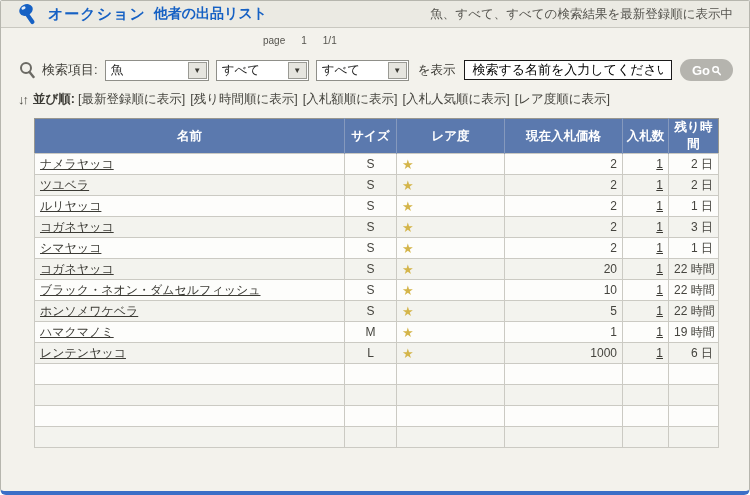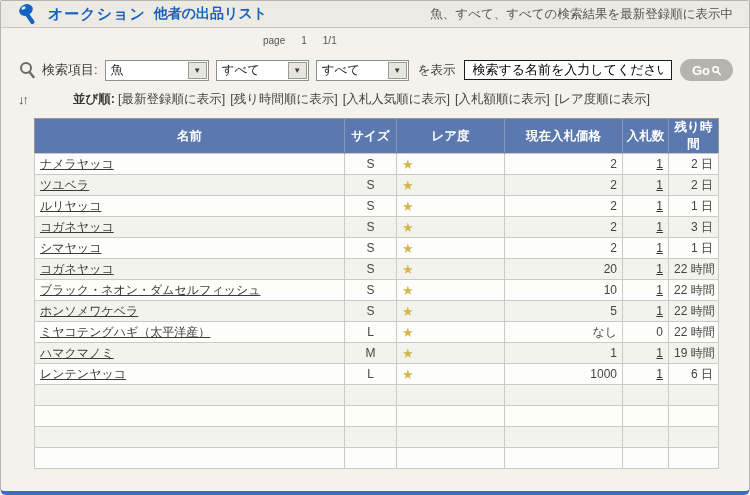--- a/index.html
+++ b/index.html
@@ -90,21 +90,21 @@
 
   
   .sortrow {
     display: flex;
     align-items: center;
     margin: 9px 0 0 17px;
     height: 17px;
     font-size: 12.5px;
   }
   .updown { font-weight: bold; color: #45443e; font-size: 13px; letter-spacing: -2px; margin-right: 6px; }
-  .sort-label { font-weight: bold; color: #3c3b35; margin-right: 3px; margin-left: 40px; }
+  .sort-label { font-weight: bold; color: #3c3b35; margin-right: 3px; }
   .sort-link { color: #45443e; margin-right: 5px; cursor: pointer; white-space: nowrap; }
 
   
   table.listing {
     margin: 10px 0 0 33px;
     width: 684px;
     border-collapse: collapse;
     table-layout: fixed;
     font-size: 12px;
     background: #fff;
@@ -212,22 +212,22 @@
       </svg>
     </button>
   </div>
 
   <div class="sortrow">
     <span class="updown">↓↑</span>
     <span class="sort-label">並び順:</span>
     <span style="display:flex;">
         <span class="sort-link">[最新登録順に表示]</span>
         <span class="sort-link">[残り時間順に表示]</span>
+        <span class="sort-link">[入札額順に表示]</span>
         <span class="sort-link">[入札人気順に表示]</span>
-        <span class="sort-link">[入札額順に表示]</span>
         <span class="sort-link">[レア度順に表示]</span>
       </span>
   </div>
 
   <table class="listing">
     <colgroup>
       <col class="c-name">
         <col class="c-size">
         <col class="c-rarity">
       <col class="c-price">
@@ -303,28 +303,20 @@
         </tr>
         <tr>
           <td class="c-name"><span class="name-link">ホンソメワケベラ</span></td>
           <td class="c-size">S</td>
           <td class="c-rarity"><span class="star">★</span></td>
           <td class="c-price">5</td>
           <td class="c-bids"><span class="bid-link">1</span></td>
           <td class="c-time">22 時間</td>
         </tr>
         <tr>
-          <td class="c-name"><span class="name-link">ミヤコテングハギ（太平洋産）</span></td>
-          <td class="c-size">L</td>
-          <td class="c-rarity"><span class="star">★</span></td>
-          <td class="c-price">なし</td>
-          <td class="c-bids">0</td>
-          <td class="c-time">22 時間</td>
-        </tr>
-        <tr>
           <td class="c-name"><span class="name-link">ハマクマノミ</span></td>
           <td class="c-size">M</td>
           <td class="c-rarity"><span class="star">★</span></td>
           <td class="c-price">1</td>
           <td class="c-bids"><span class="bid-link">1</span></td>
           <td class="c-time">19 時間</td>
         </tr>
         <tr>
           <td class="c-name"><span class="name-link">レンテンヤッコ</span></td>
           <td class="c-size">L</td>

